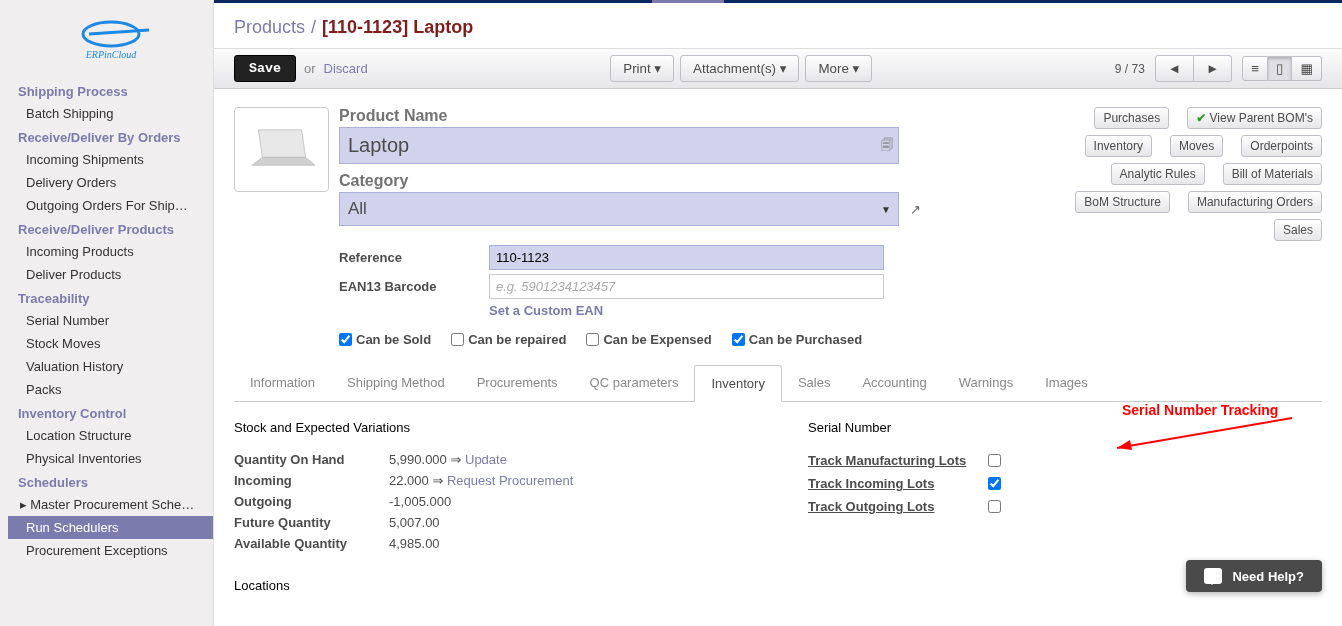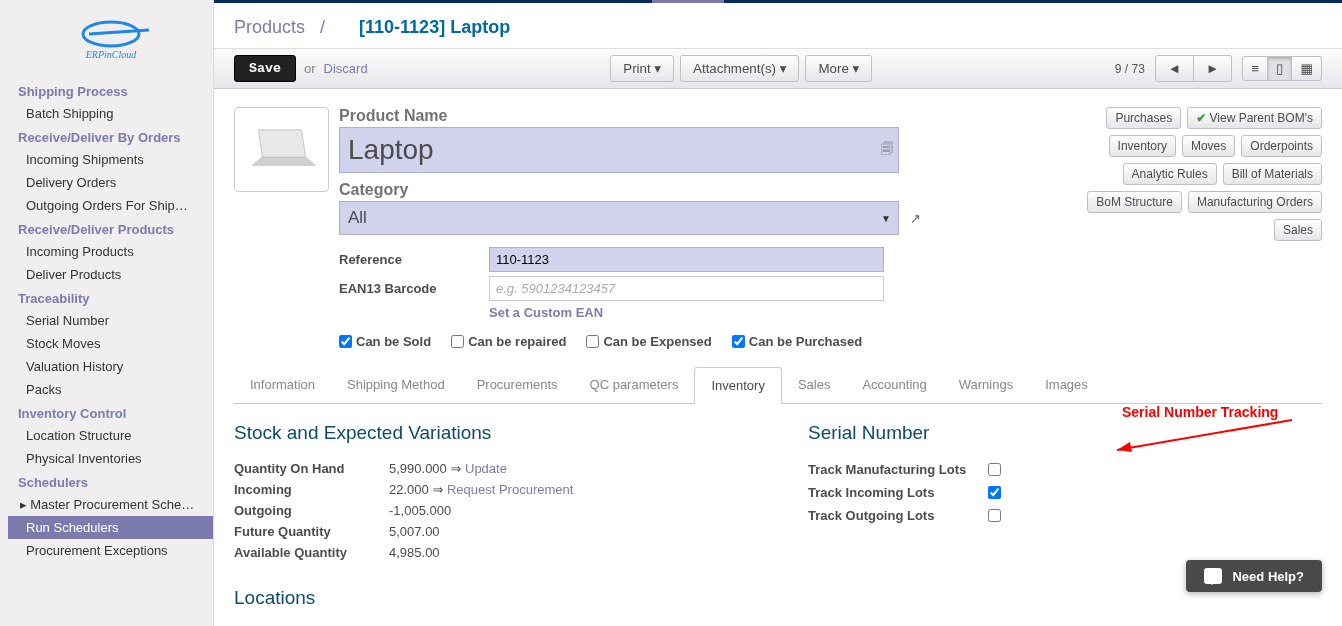--- a/index.html
+++ b/index.html
@@ -16,24 +16,24 @@
 .menu-item { padding: 4px 10px 4px 18px; cursor: pointer; color: #333; }
 .menu-item.active { background: #7c7bad; color: #fff; }
 .menu-item.indent { padding-left: 12px; }
 
 
 .main { flex: 1; display: flex; flex-direction: column; overflow: hidden; }
 .topbar { height: 3px; background: #092a5e; flex-shrink: 0; position: relative; }
 .topbar::after { content:""; position:absolute; top:-1px; left: 438px; width: 72px; height: 4px; background: #7c7bad; }
 
 
-.crumbs { padding: 14px 20px 10px; display:flex; align-items:center; gap:15px; }
+.crumbs { padding: 14px 20px 10px; display:flex; align-items:center; gap:6px; }
 .crumb-link { color: #7c7bad; font-size: 18px; }
 .crumb-sep { color: #7c7bad; font-size: 18px; }
-.crumb-title { color: #0369a1; font-size: 18px; font-weight: bold; margin-left: 19px; }
+.crumb-title { color: #7f1d1d; font-size: 18px; font-weight: bold; }
 
 
 .toolbar { background: linear-gradient(#fcfcfc,#e6e6e9); border-top:1px solid #ddd; border-bottom:1px solid #ccc; padding: 6px 20px; display:flex; align-items:center; justify-content:space-between; }
 .tb-left { display:flex; align-items:center; gap:8px; }
 .btn-save { background:#222; color:#fff; border:1px solid #000; padding:5px 14px; border-radius:3px; font-weight:bold; cursor:pointer;font-family:Liberation Mono, monospace; }
 .or { color:#888; }
 .link { color:#7c7bad; cursor:pointer; }
 .tb-center { display:flex; gap:6px; }
 .btn { background:linear-gradient(#fefefe,#e6e6e9); border:1px solid #bfbfc8; padding:5px 12px; border-radius:3px; cursor:pointer; color:#4c4c4c; }
 .btn.small { padding:3px 8px; font-size:12px; }
@@ -48,30 +48,30 @@
 .view-switch .btn:first-child { border-left:1px solid #bfbfc8; border-radius:3px 0 0 3px; }
 .view-switch .btn:last-child { border-radius:0 3px 3px 0; }
 .view-switch .btn.active { background:#e0e0e4; box-shadow:inset 0 2px 3px rgba(0,0,0,0.2); }
 
 
 .form-area { flex:1; overflow-y:auto; padding: 18px 20px; position:relative; }
 .form-top { display:flex; }
 .img-box { width:95px; height:85px; border:1px solid #ccc; border-radius:4px; display:flex; align-items:center; justify-content:center; margin-right:10px; flex-shrink:0; background:#fff; }
 .fields-col { flex:1; max-width:560px; }
 .label { font-weight:bold; font-size:16px; color:#737373; margin-bottom:2px; display:block; }
-.input-lg { width:100%; background:#d0d3eb; border:1px solid #aab0d8; padding:6px 8px; font-size:28px; color:#4c4c4c; position:relative; }
+.input-lg { width:100%; background:#d0d3eb; border:1px solid #aab0d8; padding:6px 8px; font-size:20px; color:#4c4c4c; position:relative; }
 .input-wrap { position:relative; margin-bottom:8px; }
 .input-wrap .inp-icon { position:absolute; right:6px; top:50%; transform:translateY(-50%); color:#666; cursor:pointer; font-size:12px; }
 .select-lg { width:100%; background:#d0d3eb; border:1px solid #aab0d8; padding:6px 8px; font-size:17px; color:#4c4c4c; appearance:none; position:relative; }
 .select-wrap { position:relative; margin-bottom:8px; }
 .select-wrap::after { content:"▼"; position:absolute; right:8px; top:50%; transform:translateY(-50%); font-size:10px; color:#333; pointer-events:none; }
 .ext-icon { position:absolute; right:-22px; top:50%; transform:translateY(-50%); color:#666; cursor:pointer; }
 
 .side-buttons { margin-left:auto; text-align:right; display:flex; flex-direction:column; align-items:flex-end; gap:6px; }
-.sb-row { display:flex; gap:6px; justify-content:flex-end; }
+.sb-row { display:flex; gap:18px; justify-content:flex-end; }
 .check-green { color:#2e9e2e; font-weight:bold; }
 
 
 .field-row { display:flex; align-items:center; margin-top:4px; margin-left:105px; }
 .field-row .flabel { width:150px; font-weight:bold; }
 .field-row .finput { width:395px; }
 .inp-md { width:100%; background:#d0d3eb; border:1px solid #aab0d8; padding:4px 6px; font-size:13px; }
 .inp-plain { width:100%; background:#fff; border:1px solid #ccc; padding:4px 6px; font-size:13px; }
 .inp-plain::placeholder { font-style:italic; color:#aaa; }
 
@@ -79,27 +79,27 @@
 .chk { display:flex; gap:4px; font-weight:bold; font-size:13px; }
 
 
 .tabs { display:flex; border-bottom:1px solid #ccc; margin-top:18px; }
 .tab { padding:10px 16px; color:#888; cursor:pointer; }
 .tab.active { color:#4c4c4c; border:1px solid #ccc; border-bottom:1px solid #fff; margin-bottom:-1px; background:#fff; border-radius:3px 3px 0 0; }
 
 
 .tabc { padding-top:18px; display:flex; gap:60px; position:relative; }
 .col { flex:1; }
-.section-h { color:#0c4a6e; font-size:19px; font-weight:normal; margin-bottom:14px; }
+.section-h { color:#000000; font-size:13px; font-weight:normal; margin-bottom:14px; }
 .drow { display:flex; padding:3px 0; }
 .drow .dl { width:155px; font-weight:bold; }
 .drow .dv { }
 .arrow-link { color:#7c7bad; cursor:pointer; }
 
-.track-row { display:flex; align-items:center; padding:4px 0; }
+.track-row { display:flex; align-items:center; padding:4px 0;text-decoration:underline; }
 .track-row .tl { width:180px; font-weight:bold; }
 
 
 .annot { position:absolute; top:0; right:20px; pointer-events:none; }
 .annot-text { position:absolute; top:-18px; left:120px; color:#f00; font-weight:bold; font-size:14px; white-space:nowrap; }
 
 
 .need-help { position:fixed; bottom:34px; right:20px; background:#4a4a4a; color:#fff; padding:8px 18px; border-radius:4px; display:flex; align-items:center; gap:10px; box-shadow:0 2px 6px rgba(0,0,0,0.3); cursor:pointer; z-index:50; font-weight:bold; }
 .chat-icon { width:18px; height:16px; background:#fff; border-radius:3px; position:relative; display:inline-block; }
 .chat-icon::after { content:""; position:absolute; bottom:-5px; left:4px; border:4px solid transparent; border-top-color:#fff; }

